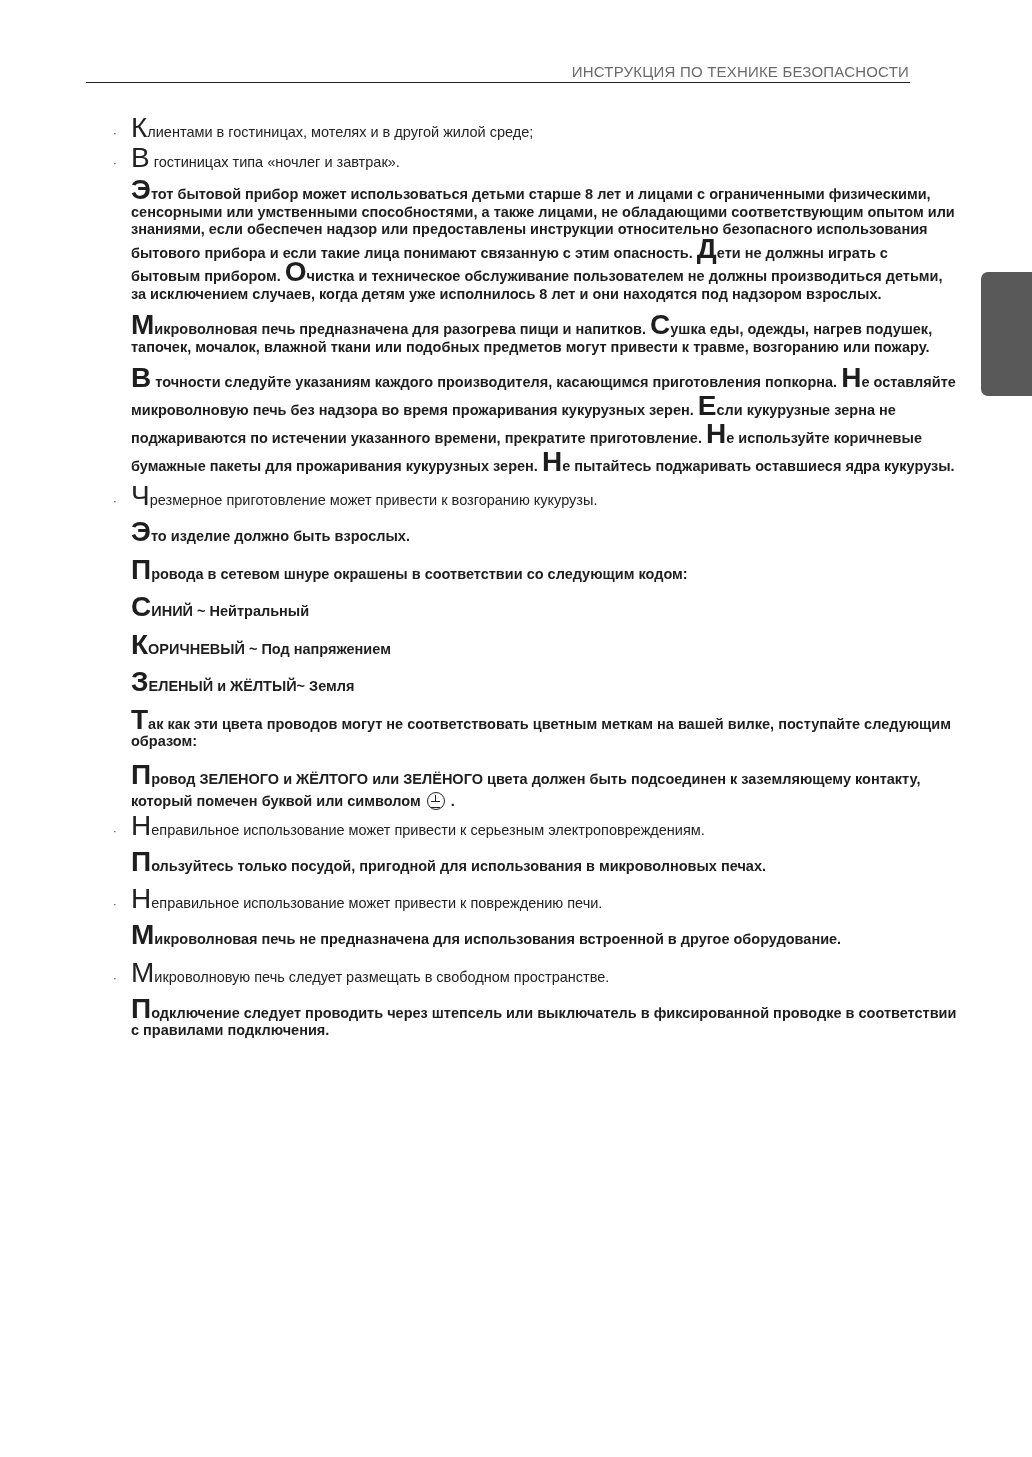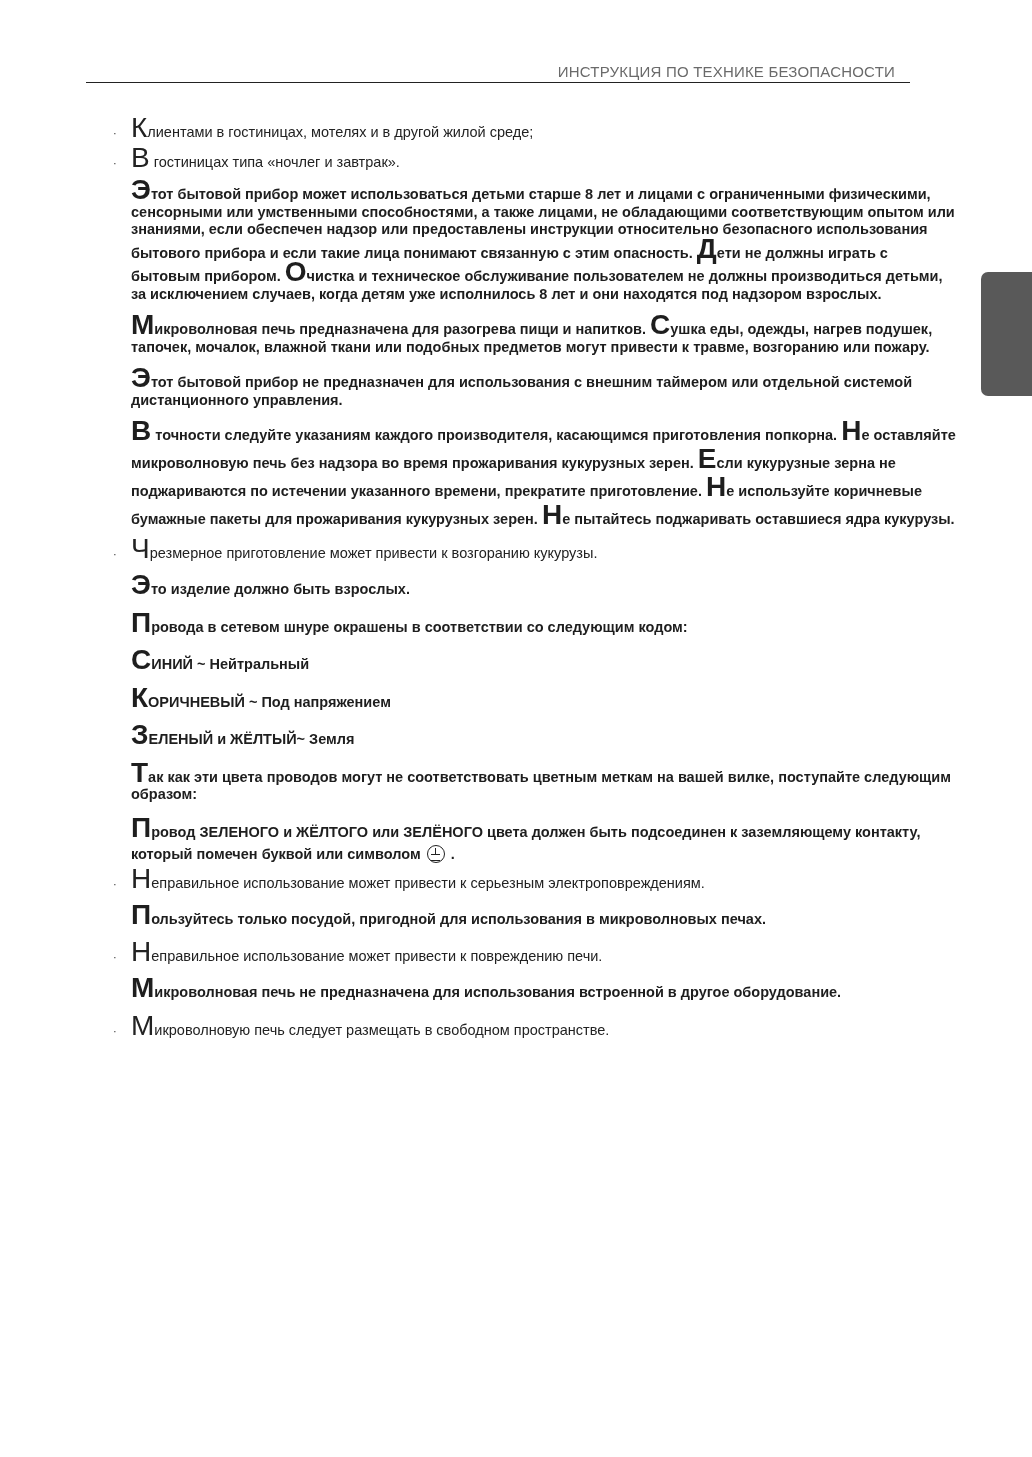--- a/index.html
+++ b/index.html
@@ -1,18 +1,18 @@
 <!DOCTYPE html>
 <html><head>
 <meta charset="utf-8">
 <style>
   html, body { margin:0; padding:0; background:#ffffff; }
   body { width:1032px; height:1457px; position:relative; overflow:hidden;
          font-family:"Liberation Sans", sans-serif; color:#1a1a1a; }
-  .header-title { position:absolute; right:137px; top:63px; font-size:15px; color:#6a6a6a; letter-spacing:0.2px; }
+  .header-title { position:absolute; right:123px; top:63px; font-size:15px; color:#6a6a6a; letter-spacing:0.2px; }
   .header-rule { position:absolute; left:86px; top:82px; width:824px; height:1px; background:#222; }
   .side-tab { position:absolute; left:981px; top:272px; width:60px; height:124px; background:#595959; border-radius:7px 0 0 7px; }
   .content { position:absolute; left:110px; top:118px; width:850px; }
   .para { position:relative; padding-left:21px; margin:0; }
   .bullet { position:absolute; left:3px; top:6px; font-size:11px; color:#333; }
   .light { font-size:14.5px; font-weight:normal; color:#222; line-height:19px; }
   .bold { font-size:14.5px; font-weight:bold; color:#1e1e1e; line-height:17.5px; }
   .cap { font-size:28px; line-height:20px; font-weight:normal; }
   .bold .cap { font-weight:bold; }
   .tall { line-height:33px; }
@@ -35,23 +35,20 @@
   </p>
   <p class="para light" style="margin-bottom:8px;">
     <span class="bullet">·</span>
     <span class="cap">В</span><span> гостиницах типа «ночлег и завтрак».</span>
   </p>
   <p class="para bold" style="margin-bottom:12px;">
     <span class="cap">Э</span><span>тот бытовой прибор может использоваться детьми старше 8 лет и лицами с ограниченными физическими, сенсорными или умственными способностями, а также лицами, не обладающими соответствующим опытом или знаниями, если обеспечен надзор или предоставлены инструкции относительно безопасного использования бытового прибора и если такие лица понимают связанную с этим опасность. </span><span class="cap">Д</span><span>ети не должны играть с бытовым прибором. </span><span class="cap">О</span><span>чистка и техническое обслуживание пользователем не должны производиться детьми, за исключением случаев, когда детям уже исполнилось 8 лет и они находятся под надзором взрослых.</span>
   </p>
   <p class="para bold" style="margin-bottom:12px;">
     <span class="cap">М</span><span>икроволновая печь предназначена для разогрева пищи и напитков. </span><span class="cap">С</span><span>ушка еды, одежды, нагрев подушек, тапочек, мочалок, влажной ткани или подобных предметов могут привести к травме, возгоранию или пожару.</span>
-  </p>
-  <p class="para bold" style="margin-bottom:12px;">
-    <span class="cap">Э</span><span>тот бытовой прибор не предназначен для использования с внешним таймером или отдельной системой дистанционного управления.</span>
   </p>
   <p class="para bold tall" style="margin-bottom:0px;line-height:28px;">
     <span class="cap">В</span><span> точности следуйте указаниям каждого производителя, касающимся приготовления попкорна. </span><span class="cap">Н</span><span>е оставляйте микроволновую печь без надзора во время прожаривания кукурузных зерен. </span><span class="cap">Е</span><span>сли кукурузные зерна не поджариваются по истечении указанного времени, прекратите приготовление. </span><span class="cap">Н</span><span>е используйте коричневые бумажные пакеты для прожаривания кукурузных зерен. </span><span class="cap">Н</span><span>е пытайтесь поджаривать оставшиеся ядра кукурузы.</span>
   </p>
   <p class="para light" style="margin-bottom:12px;margin-top:6px;">
     <span class="bullet">·</span>
     <span class="cap">Ч</span><span>резмерное приготовление может привести к возгоранию кукурузы.</span>
   </p>
   <p class="para bold" style="margin-bottom:14px;">
     <span class="cap">Э</span><span>то изделие должно быть взрослых.</span>
@@ -86,14 +83,17 @@
     <span class="bullet">·</span>
     <span class="cap">Н</span><span>еправильное использование может привести к повреждению печи.</span>
   </p>
   <p class="para bold" style="margin-bottom:14px;">
     <span class="cap">М</span><span>икроволновая печь не предназначена для использования встроенной в другое оборудование.</span>
   </p>
   <p class="para light" style="margin-bottom:12px;">
     <span class="bullet">·</span>
     <span class="cap">М</span><span>икроволновую печь следует размещать в свободном пространстве.</span>
   </p>
+  <p class="para bold" style="margin-bottom:14px;">
+    <span class="cap">П</span><span>одключение следует проводить через штепсель или выключатель в фиксированной проводке в соответствии с правилами подключения.</span>
+  </p>
 
 </div>
 
 </body></html>

